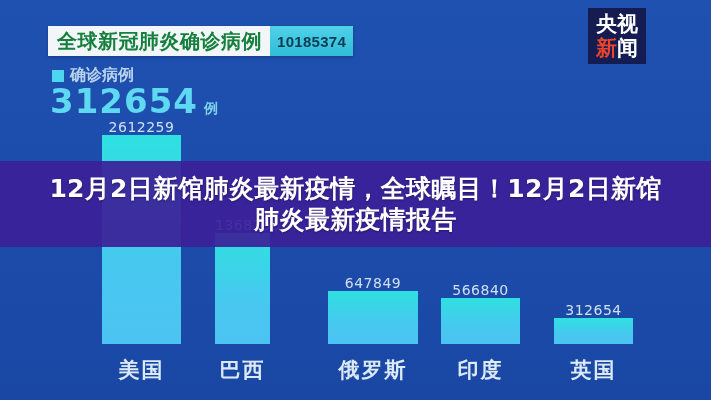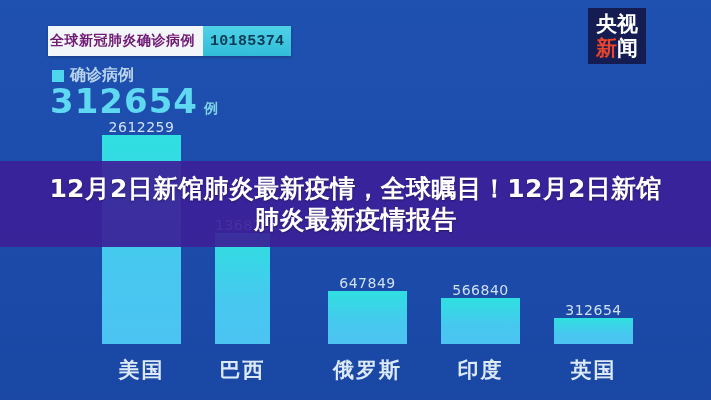--- a/index.html
+++ b/index.html
@@ -29,30 +29,30 @@
   }
   .logo-ch.red{color:#e8452c;}
   .logo-row.bottom{margin-top:3px;}
 
   
   .hdr{
     position:absolute;left:48px;top:26px;height:30px;display:flex;align-items:stretch;
     box-shadow:0 1px 3px rgba(0,0,0,.25);
   }
   .hdr-title{
-    background:#f3f6f9;color:#701a75;
-    font-size:14px;font-weight:bold;
+    background:#f3f6f9;color:#15803d;
+    font-size:20px;font-weight:bold;
     font-family:"DejaVu Sans","Liberation Sans",sans-serif;
-    display:flex;align-items:center;padding:0 8px 0 2px;letter-spacing:.5px;
+    display:flex;align-items:center;padding:0 8px 0 9px;letter-spacing:.5px;
   }
   .hdr-num{
     background:linear-gradient(180deg,#4fd2e8 0%,#31bcd8 100%);
     color:#0c3b55;font-size:15px;font-weight:bold;
     display:flex;align-items:center;padding:8px 7px;letter-spacing:.3px;
-    font-family:Liberation Mono, monospace;
+    font-family:Liberation Sans, sans-serif;
   }
 
   
   .legend{position:absolute;left:52px;top:65px;display:flex;align-items:center;gap:6px;}
   .legend-swatch{width:12px;height:12px;background:#4fd6ef;display:block;}
   .legend-label{
     color:#b9d4ec;font-size:16px;font-weight:bold;
     font-family:"DejaVu Sans","Liberation Sans",sans-serif;
   }
 
@@ -117,21 +117,21 @@
       <div class="bar" style="height:209px;"></div>
       <div class="bar-label">美国</div>
     </div>
 
     <div class="bar-group" style="left:202px;width:55px;">
       <div class="bar-value" style="bottom:111px;">1368195</div>
       <div class="bar" style="height:111px;"></div>
       <div class="bar-label">巴西</div>
     </div>
 
-    <div class="bar-group" style="left:315px;width:79px;">
+    <div class="bar-group" style="left:315px;width:90px;">
       <div class="bar-value" style="bottom:53px;">647849</div>
       <div class="bar" style="height:53px;"></div>
       <div class="bar-label">俄罗斯</div>
     </div>
 
     <div class="bar-group" style="left:428px;width:79px;">
       <div class="bar-value" style="bottom:46px;">566840</div>
       <div class="bar" style="height:46px;"></div>
       <div class="bar-label">印度</div>
     </div>

